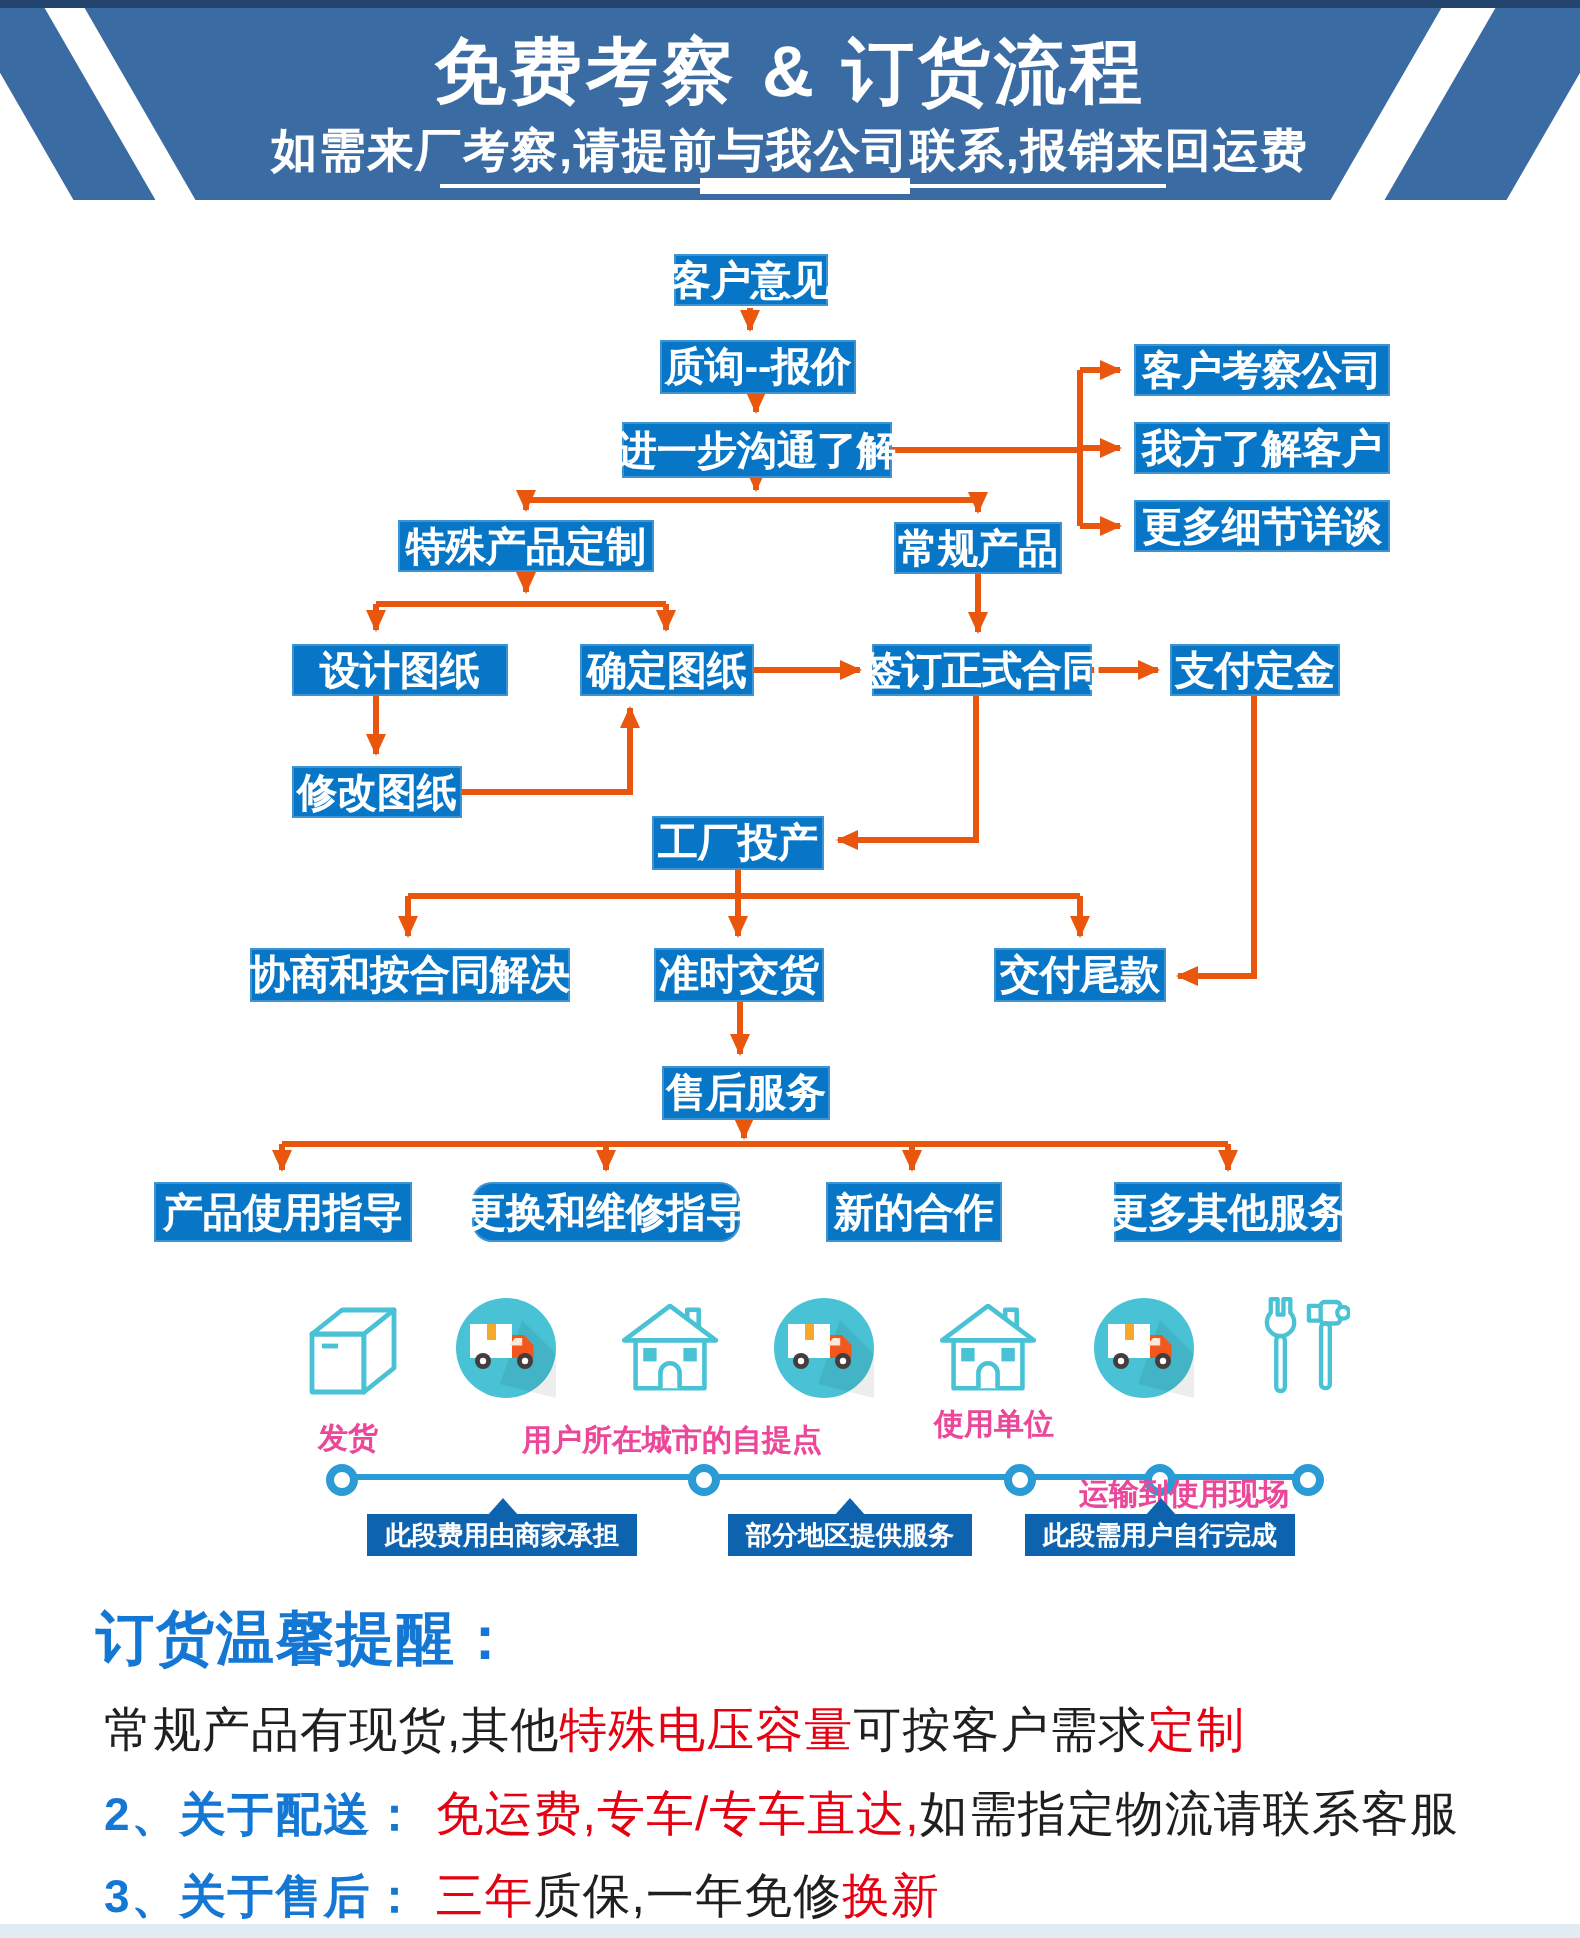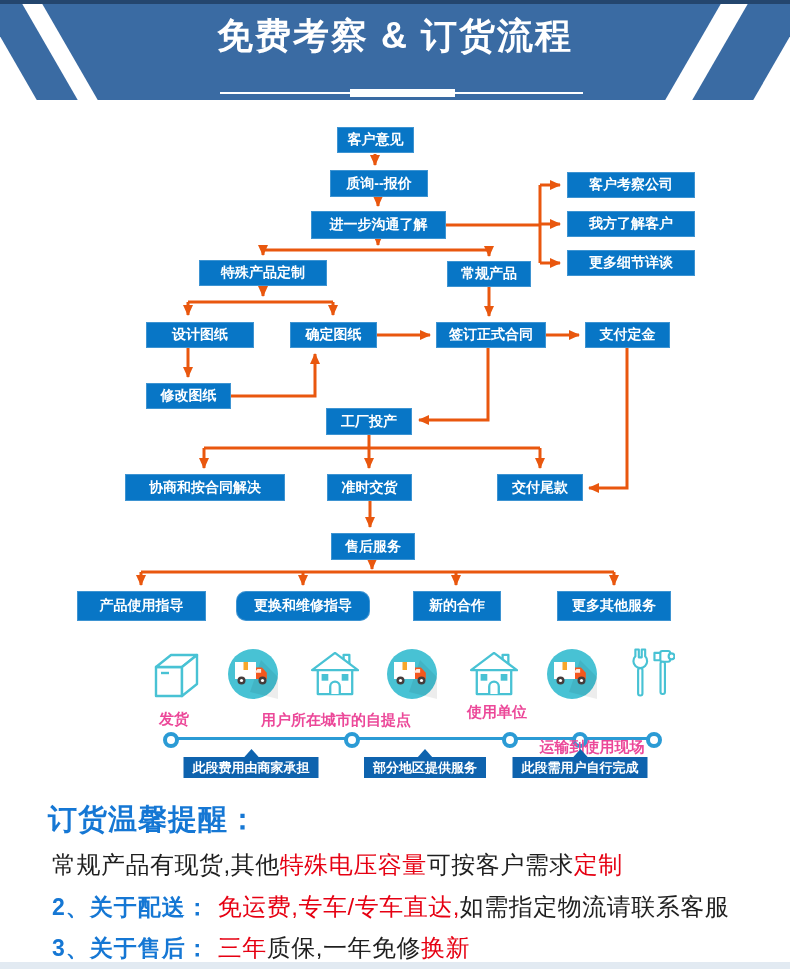--- a/index.html
+++ b/index.html
@@ -15,21 +15,21 @@
   .hs-r2{left:811px;width:37px;transform:skewX(-30deg);transform-origin:top left;}
   .h-title{position:absolute;left:0;top:12px;width:100%;text-align:center;color:#fff;
            font-size:36px;font-weight:900;letter-spacing:2px;}
   .h-sub{position:absolute;left:0;top:60px;width:100%;text-align:center;color:#fff;
          font-size:23px;font-weight:700;letter-spacing:1px;}
   .h-line{position:absolute;left:220px;top:92px;width:363px;height:2px;background:#fff;}
   .h-line-thick{position:absolute;left:350px;top:89px;width:105px;height:8px;background:#fff;}
 
   
   .arrows{position:absolute;left:0;top:0;z-index:1;}
-  .fbox{position:absolute;z-index:2;background:#0876c6;color:#fff;font-size:14px;font-weight:700;
+  .fbox{position:absolute;z-index:2;background:#0876c6;color:#fff;font-size:20px;font-weight:700;
         display:flex;align-items:center;justify-content:center;white-space:nowrap;
         box-shadow:inset 0 0 0 1px rgba(255,255,255,0.22);}
   .n-customer {left:337px;top:127px;width:77px; height:26px;}
   .n-inquiry  {left:330px;top:170px;width:98px; height:27px;}
   .n-further  {left:311px;top:211px;width:135px;height:28px;}
   .n-visit    {left:567px;top:172px;width:128px;height:26px;}
   .n-know     {left:567px;top:211px;width:128px;height:26px;text-align:center;}
   .n-details  {left:567px;top:250px;width:128px;height:26px;}
   .n-special  {left:199px;top:260px;width:128px;height:26px;}
   .n-regular  {left:447px;top:261px;width:84px; height:26px;}
@@ -74,20 +74,21 @@
 
 <div id="page">
 
   <div class="header">
     <div class="hstripe hs-l2"></div>
     <div class="hstripe hs-l1"></div>
     <div class="hstripe hs-r1"></div>
     <div class="hstripe hs-r2"></div>
     <div class="header-topbar"></div>
     <div class="h-title">免费考察 &amp; 订货流程</div>
+    <div class="h-sub">如需来厂考察,请提前与我公司联系,报销来回运费</div>
     <div class="h-line"></div>
     <div class="h-line-thick"></div>
   </div>
 
   <svg class="arrows" width="790" height="969" viewBox="0 0 790 969">
     <defs>
       <marker id="ah" markerUnits="userSpaceOnUse" markerWidth="14" markerHeight="12" refX="10" refY="5" orient="auto">
         <path d="M0,0 L11,5 L0,10 Z" fill="#e9570e"></path>
       </marker>
     </defs>

